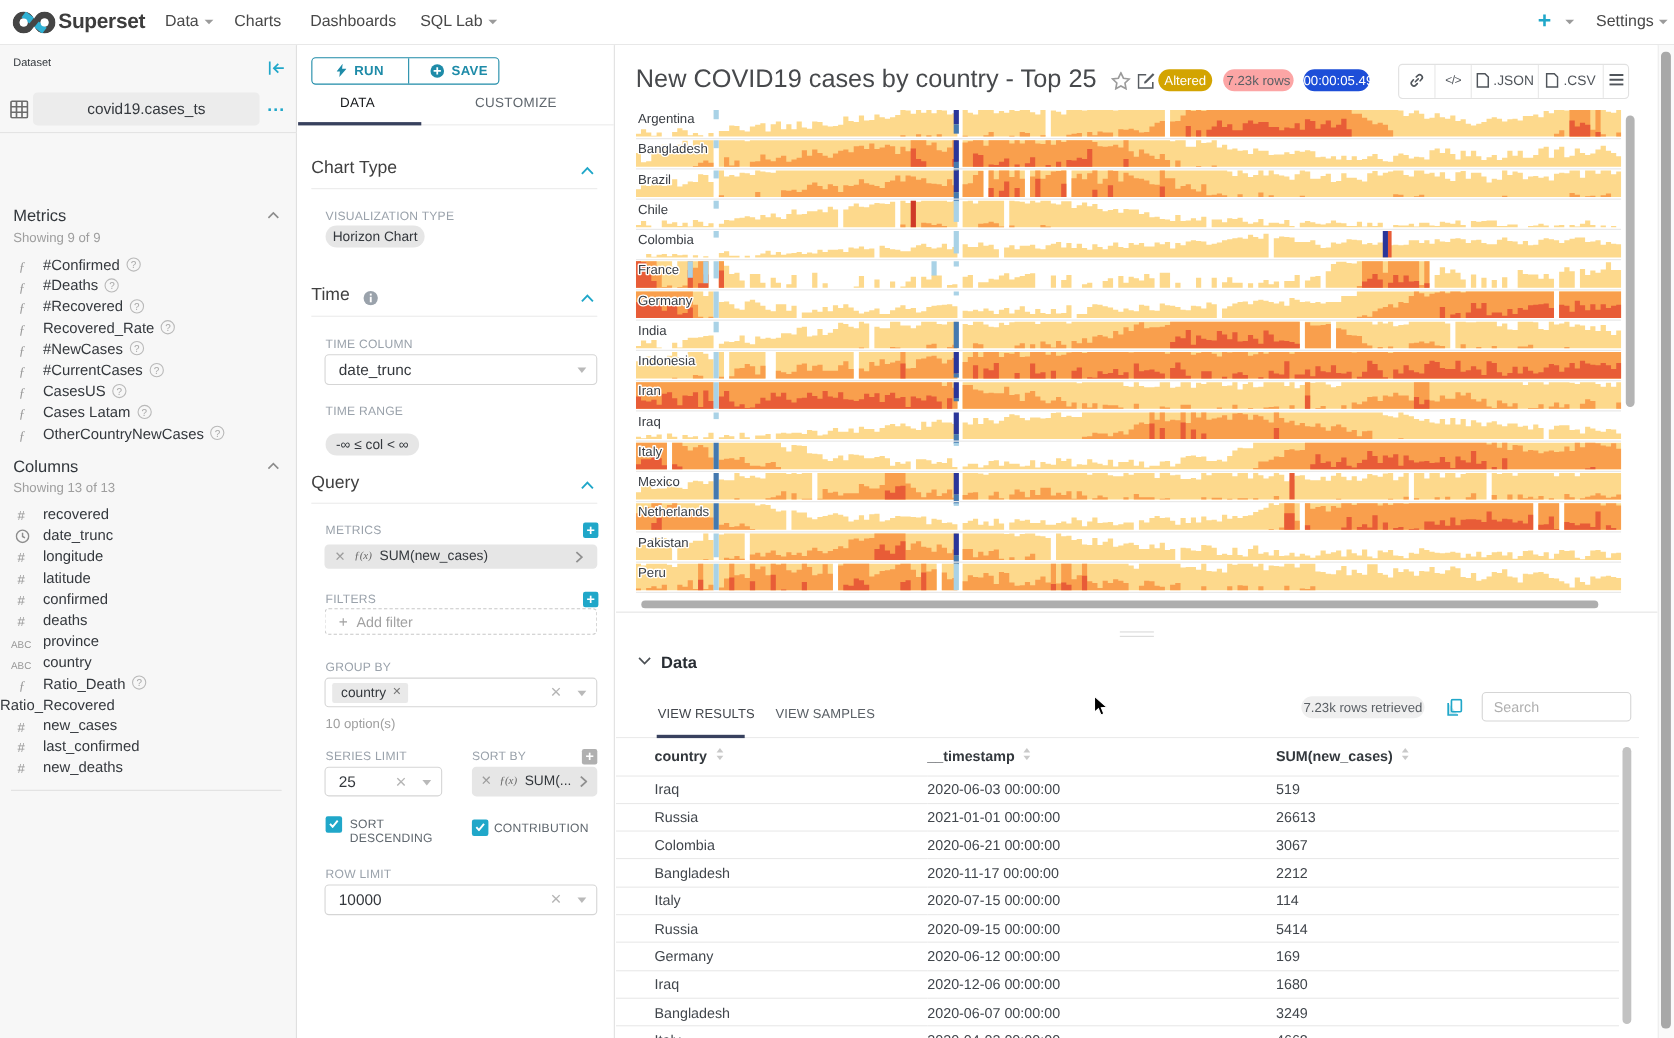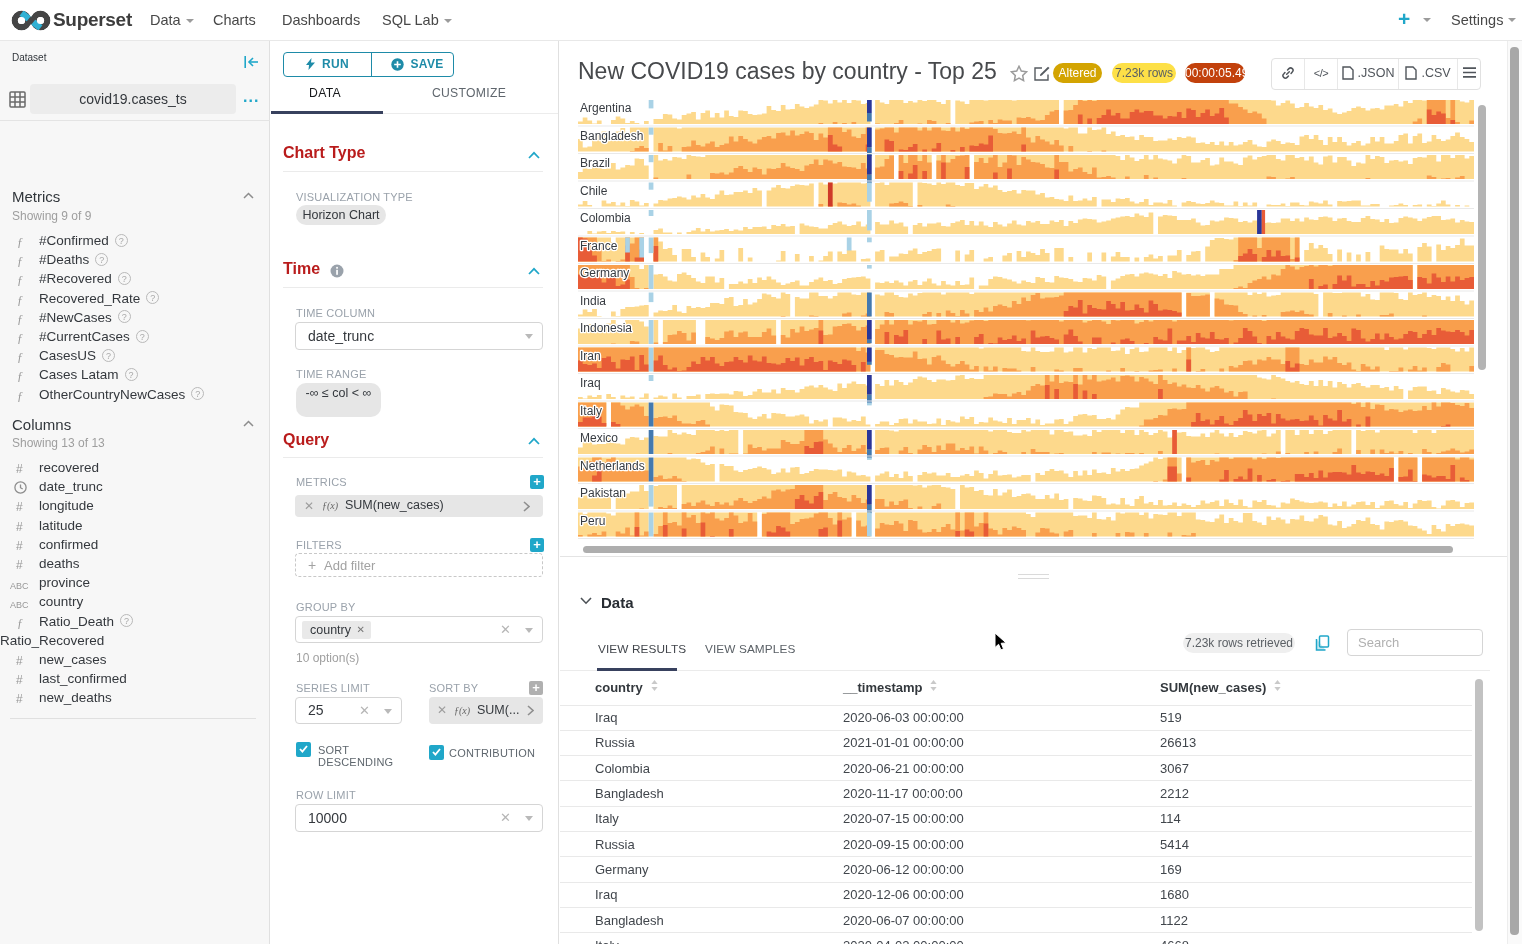--- a/index.html
+++ b/index.html
@@ -19,21 +19,21 @@
 #ctrl { position:absolute; left:271px; top:41px; width:288px; height:903px; background:#fff; border-right:1px solid #e0e0e0; }
 .cap { position:absolute; font-size:11px; color:#9aa2ab; letter-spacing:.2px; }
 .pill { position:absolute; background:#e6e6e6; border-radius:10px; font-size:12.5px; color:#34383d; text-align:center; }
 .sel { position:absolute; background:#fff; border:1px solid #d5d5d5; border-radius:4px; font-size:14px; color:#34383d; }
 .sel .dn { position:absolute; right:9px; top:50%; margin-top:-2px; width:0; height:0; border-left:4.5px solid transparent; border-right:4.5px solid transparent; border-top:5px solid #b9b9b9; }
 .sel .clr { position:absolute; right:30px; top:50%; margin-top:-7px; width:13px; height:13px; color:#b5b5b5; font-size:13px; line-height:13px; text-align:center; }
 .gpill { position:absolute; background:#e6e6e6; border-radius:4px; }
 .plusbtn { position:absolute; width:14px; height:14px; background:#20a7c9; border-radius:2px; color:#fff; font-size:13px; line-height:13px; text-align:center; font-weight:bold; }
 .plusbtn.gray { background:#b0b0b0; }
 .secline { position:absolute; left:12px; width:260px; border-top:1px solid #ebebeb; }
-.hdr16 { position:absolute; font-size:16px; color:#b91c1c;font-weight:bold; }
+.hdr16 { position:absolute; font-size:16px; color:#404040; }
 .cbx { position:absolute; width:15px; height:15px; background:#20a7c9; border-radius:2px; }
 .cbx svg { display:block; margin:3px auto 0; }
 .cblab { position:absolute; font-size:11px; color:#5f676e; letter-spacing:.2px; }
 .fx { font-style:italic; font-size:10px; color:#666; font-family:"Liberation Serif", serif; }
 
 #main { position:absolute; left:560px; top:41px; width:947px; height:903px; background:#fff; }
 .badge { position:absolute; height:20px; border-radius:10px; font-size:12px; line-height:20px; text-align:center; }
 .btngrp { position:absolute; border:1px solid #e1e1e1; border-radius:4px; background:#fff; display:flex; }
 .btngrp .b { height:30px; line-height:29px; border-right:1px solid #e8e8e8; font-size:12.5px; color:#50555b; text-align:center; }
 .btngrp .b:last-child { border-right:none; }
@@ -164,21 +164,21 @@
       <rect x="6.2" y="5.8" width="1.7" height="5" fill="#fff"></rect>
       <rect x="6.2" y="2.9" width="1.7" height="1.8" fill="#fff"></rect>
     </svg>
   <svg class="abs" style="left:257px;top:226px" width="12" height="8" viewBox="0 0 12 8">
       <path d="M1 7l5-5.2L11 7" stroke="#20a7c9" stroke-width="1.7" fill="none"></path>
     </svg>
   <div class="secline" style="top:246px"></div>
   <div class="cap" style="left:25px;top:266px">TIME COLUMN</div>
   <div class="sel" style="left:24px;top:281px;width:248px;height:28px;line-height:26px;padding-left:12px">date_trunc<span class="dn"></span></div>
   <div class="cap" style="left:25px;top:327px">TIME RANGE</div>
-  <div class="pill" style="left:25px;top:342px;width:85px;height:34px;line-height:20px">-∞ ≤ col &lt; ∞</div>
+  <div class="pill" style="left:25px;top:353px;width:85px;height:20px;line-height:20px">-∞ ≤ col &lt; ∞</div>
 
   <div class="hdr16" style="left:12px;top:390px">Query</div>
   <svg class="abs" style="left:257px;top:396px" width="12" height="8" viewBox="0 0 12 8">
       <path d="M1 7l5-5.2L11 7" stroke="#20a7c9" stroke-width="1.7" fill="none"></path>
     </svg>
   <div class="secline" style="top:416px"></div>
 
   <div class="cap" style="left:25px;top:435px">METRICS</div>
   <div class="plusbtn" style="left:259px;top:434px">+</div>
   <div class="gpill" style="left:24px;top:454px;width:248px;height:22px">
@@ -237,22 +237,22 @@
   <svg class="abs" style="left:450px;top:24px" width="18" height="17" viewBox="0 0 18 17">
       <path d="M9 1.3l2.3 4.8 5.2.7-3.8 3.6.9 5.2L9 13.1l-4.6 2.5.9-5.2L1.5 6.8l5.2-.7z" fill="none" stroke="#9b9b9b" stroke-width="1.5"></path>
     </svg>
   <svg class="abs" style="left:474px;top:25px" width="17" height="16" viewBox="0 0 17 16">
       <g stroke="#565b60" stroke-width="1.4" fill="none">
         <path d="M14 8.5V14H1V2h7"></path>
         <path d="M6 10l1.8-.4L15.5 2 14 .7 6.3 8.3z" fill="#565b60" stroke="none"></path>
       </g>
     </svg>
   <div class="badge" style="left:493px;top:22px;width:49px;background:#d3a401;color:#fff">Altered</div>
-  <div class="badge" style="left:552px;top:22px;width:64px;background:#fde047;color:#5a5f64">7.23k rows</div>
-  <div class="badge" style="left:625px;top:22px;width:60px;background:#c2410c;color:#fff">00:00:05.49</div>
+  <div class="badge" style="left:552px;top:22px;width:64px;background:#fca5a5;color:#5a5f64">7.23k rows</div>
+  <div class="badge" style="left:625px;top:22px;width:60px;background:#1d4ed8;color:#fff">00:00:05.49</div>
   <div class="btngrp" style="left:711px;top:17px;width:210px;height:32px">
     <div class="b" style="width:33px"><svg width="14" height="14" viewBox="0 0 16 16" style="vertical-align:-3px">
           <g stroke="#50555b" stroke-width="1.7" fill="none" stroke-linecap="round">
             <path d="M6.5 9.5l3-3"></path>
             <path d="M7.5 4.5L9 3a2.7 2.7 0 013.9 3.9L11.5 8.5"></path>
             <path d="M8.5 11.5L7 13a2.7 2.7 0 01-3.9-3.9L4.5 7.5"></path>
           </g>
         </svg></div>
     <div class="b" style="width:33px;font-size:11px;letter-spacing:-.5px">&lt;/&gt;</div>
     <div class="b" style="width:61px"><svg width="12" height="14" viewBox="0 0 12 14" style="vertical-align:-3px;margin-right:4px">
@@ -508,21 +508,21 @@
             <td>169</td>
           </tr>
           <tr>
             <td style="padding-left:35px">Iraq</td>
             <td>2020-12-06 00:00:00</td>
             <td>1680</td>
           </tr>
           <tr>
             <td style="padding-left:35px">Bangladesh</td>
             <td>2020-06-07 00:00:00</td>
-            <td>1122</td>
+            <td>3249</td>
           </tr>
           <tr>
             <td style="padding-left:35px">Italy</td>
             <td>2020-04-02 00:00:00</td>
             <td>4668</td>
           </tr>
         </tbody>
       </table>
     </div>
   <div class="sbthumb" style="left:915px;top:638px;width:8px;height:252px;background:#c2c2c2"></div>

